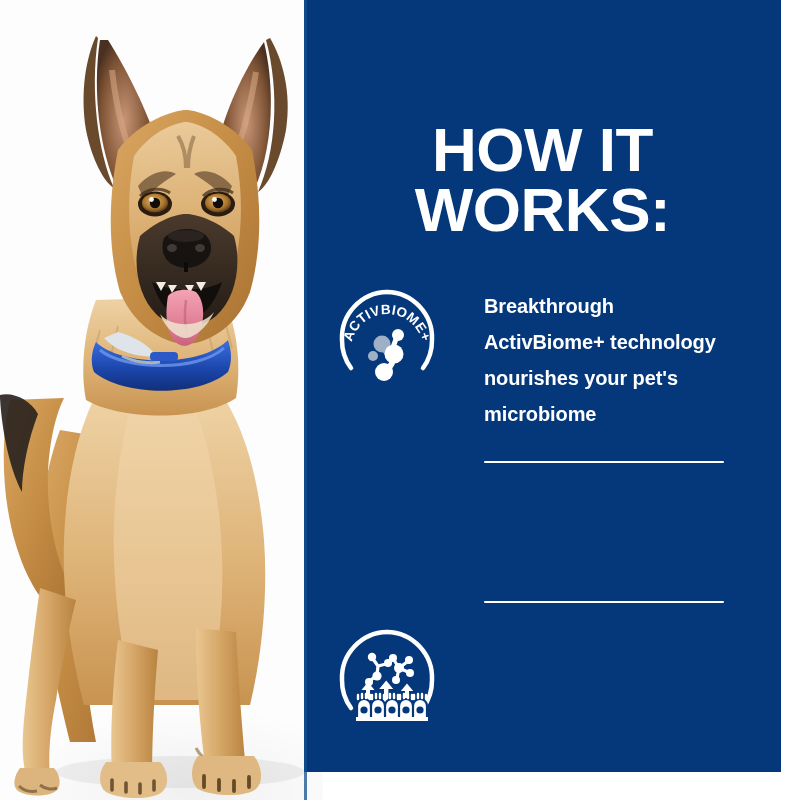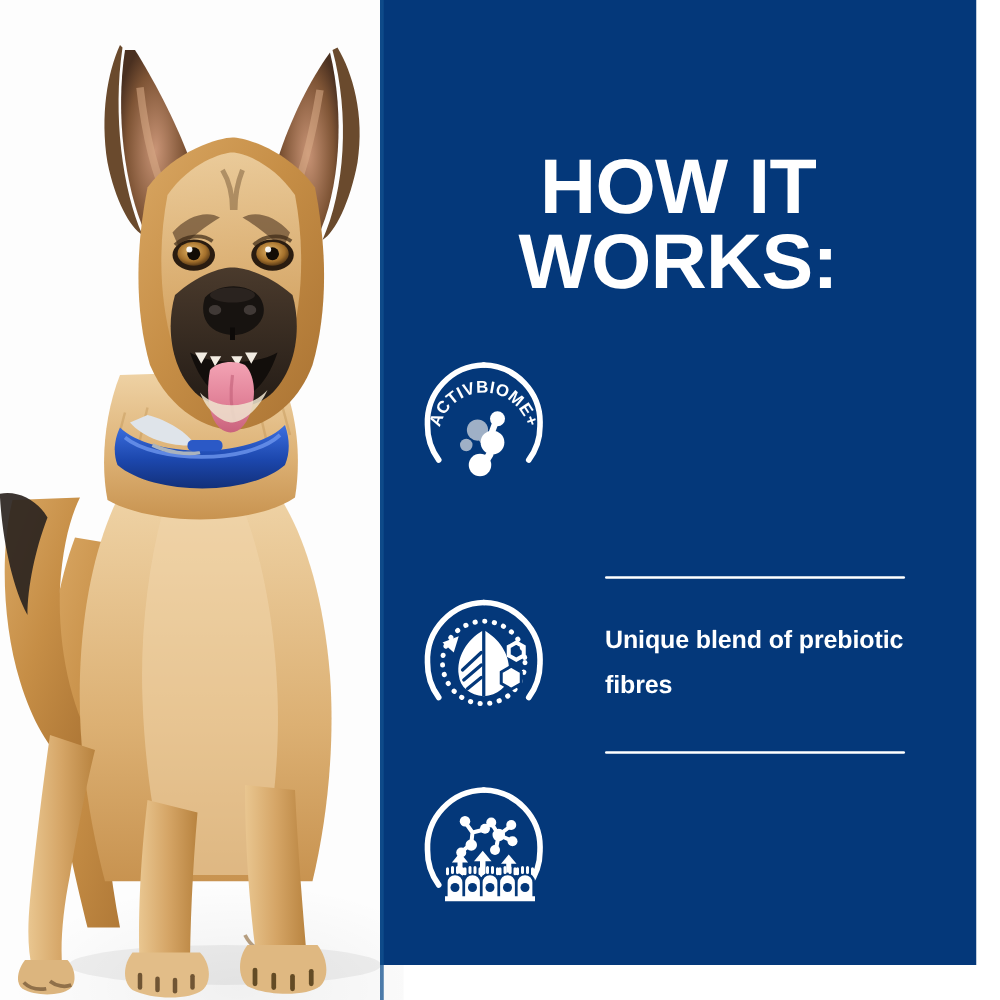--- a/index.html
+++ b/index.html
@@ -329,47 +329,28 @@
             <circle cx="36" cy="68" r="5" fill="#9fb0c6"></circle>
             <rect x="47" y="58" width="5" height="15" rx="2.5" fill="#9fb0c6" transform="rotate(-35 49 65)"></rect>
             <rect x="55" y="46" width="5" height="18" rx="2.5" fill="#ffffff" transform="rotate(20 57 55)"></rect>
             <circle cx="61" cy="47" r="6" fill="#ffffff"></circle>
             <circle cx="57" cy="66" r="9.5" fill="#ffffff"></circle>
             <rect x="49" y="72" width="6" height="16" rx="3" fill="#ffffff" transform="rotate(32 52 80)"></rect>
             <circle cx="47" cy="84" r="9" fill="#ffffff"></circle>
           </g>
         </svg>
       </div>
+      <div class="feature-text">Breakthrough
+ActivBiome+ technology
+nourishes your pet's
+microbiome</div>
     </div>
 
     <div class="divider divider-1"></div>
 
-    <div class="feature feature-2">
-      <div class="feature-icon">
-        <svg width="100" height="100" viewBox="0 0 100 100" xmlns="http://www.w3.org/2000/svg">
-
-          <path d="M50 4 A46 46 0 0 1 95 52 A46 46 0 0 1 86 80" stroke="#ffffff" stroke-width="4.5" fill="none" stroke-linecap="round"></path>
-          <path d="M50 4 A46 46 0 0 0 5 52 A46 46 0 0 0 14 80" stroke="#ffffff" stroke-width="4.5" fill="none" stroke-linecap="round"></path>
-
-          <circle cx="50" cy="52" r="33" fill="none" stroke="#ffffff" stroke-width="4" stroke-linecap="round" stroke-dasharray="0.2 7.6"></circle>
-
-          <path d="M17 36 l13 -5 l-4 13 Z" fill="#ffffff"></path>
-
-          <path d="M50 26 C36 34 28 48 30 62 C31 72 39 78 50 79 Z" fill="#ffffff"></path>
-          <path d="M50 26 C64 34 72 48 70 62 C69 72 61 78 50 79 Z" fill="#ffffff"></path>
-          <path d="M50 26 V79" stroke="#04387a" stroke-width="2.6"></path>
-          <path d="M48 44 L33 58 M48 54 L34 66 M48 64 L37 73" stroke="#04387a" stroke-width="2.6" stroke-linecap="round"></path>
-
-          <path d="M76 36 l6 3.4 v7 l-6 3.4 l-6 -3.4 v-7 Z" fill="none" stroke="#ffffff" stroke-width="3.2"></path>
-          <path d="M72 55 l8 4.6 v9.2 l-8 4.6 l-8 -4.6 v-9.2 Z" fill="#ffffff" stroke="#04387a" stroke-width="2.4"></path>
-        </svg>
-      </div>
-      <div class="feature-text">Unique blend of prebiotic
-fibres</div>
-    </div>
 
     <div class="divider divider-2"></div>
 
     <div class="feature feature-3">
       <div class="feature-icon">
         <svg width="100" height="100" viewBox="0 0 100 100" xmlns="http://www.w3.org/2000/svg">
 
           <path d="M50 4 A46 46 0 0 1 95 52 A46 46 0 0 1 86 80" stroke="#ffffff" stroke-width="4.5" fill="none" stroke-linecap="round"></path>
           <path d="M50 4 A46 46 0 0 0 5 52 A46 46 0 0 0 14 80" stroke="#ffffff" stroke-width="4.5" fill="none" stroke-linecap="round"></path>
 

